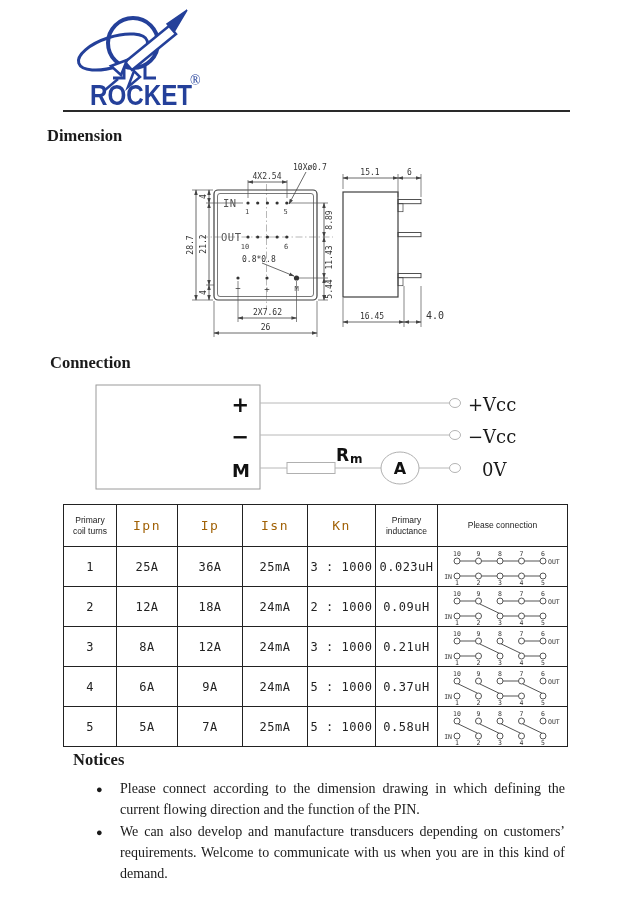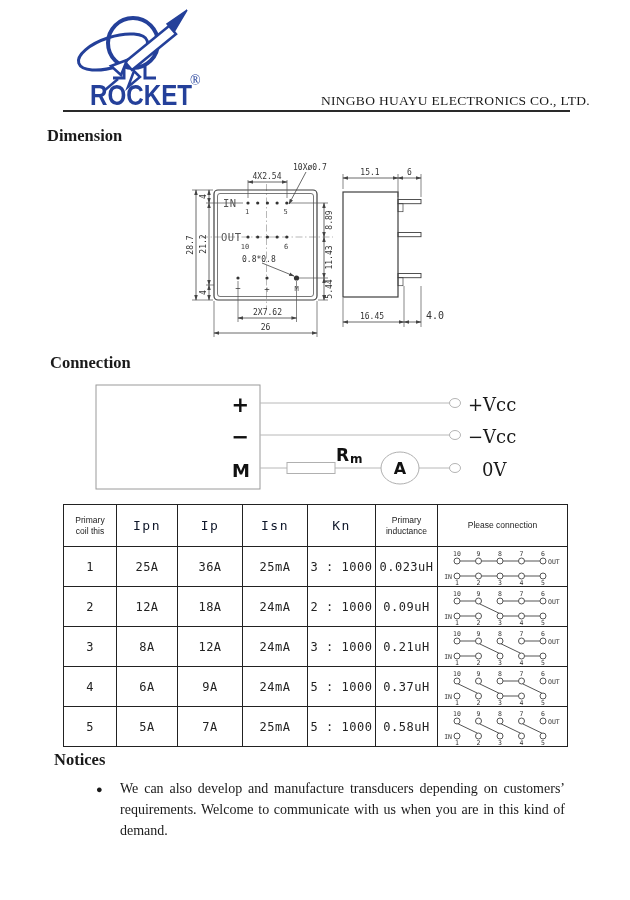--- a/index.html
+++ b/index.html
@@ -8,41 +8,41 @@
 
   
   .logo-svg { position:absolute; left:68px; top:3px; }
   .company { position:absolute; top:93px; right:60px; font-size:13.5px; letter-spacing:0.3px; }
   .header-rule { position:absolute; left:63px; top:110px; width:507px; height:2px; background:#2a2a2a; }
 
   h2.sec { position:absolute; margin:0; font-size:16.5px; font-weight:bold;
            font-family:"Liberation Serif", serif; }
   .h-dim  { left:47px; top:126px; }
   .h-conn { left:50px; top:353px; }
-  .h-not  { left:54px; top:750px; }
+  .h-not  { left:73px; top:750px; }
 
   
   .dim-svg  { position:absolute; left:183px; top:155px; }
   .conn-svg { position:absolute; left:88px;  top:378px; }
   .dt  { font:8px   "DejaVu Sans Mono", monospace; fill:#333; }
   .dt10{ font:10px  "DejaVu Sans Mono", monospace; fill:#333; }
   .dl  { font:10.5px "DejaVu Sans Mono", monospace; fill:#555; letter-spacing:0.5px; }
   .dp  { font:7px   "DejaVu Sans Mono", monospace; fill:#444; }
   .dpin{ font:9px   "DejaVu Sans Mono", monospace; fill:#333; }
   .cbold { font-family:"DejaVu Sans", sans-serif; font-weight:bold; fill:#111; }
   .cserif{ font-family:"DejaVu Serif", serif; fill:#1a1a1a; }
 
   
   table.spec { position:absolute; left:63px; top:504px; border-collapse:collapse;
                table-layout:fixed; width:504px; font-family:"DejaVu Sans Mono", monospace; }
   table.spec th, table.spec td { border:1.2px solid #222; text-align:center; vertical-align:middle; padding:0; }
   table.spec thead tr { height:42px; }
   table.spec tbody tr { height:40px; }
   th.small { font:8.5px "Liberation Sans", sans-serif; font-weight:normal; color:#222; line-height:1.25; }
-  th.mono  { font:13px "DejaVu Sans Mono", monospace; font-weight:normal; letter-spacing:1.5px; color:#0f172a; }
+  th.mono  { font:13px "DejaVu Sans Mono", monospace; font-weight:normal; letter-spacing:1.5px; color:#a16207; }
   td.val   { font-size:12px; letter-spacing:0.5px; color:#222; }
   td.conn-cell svg { display:block; margin:0 auto; }
   .mini line   { stroke:#555; stroke-width:1; }
   .mini circle { stroke:#555; stroke-width:1; fill:#fff; }
   .mini text   { font:6.5px "DejaVu Sans Mono", monospace; fill:#333; }
 
   
   .notices { position:absolute; left:63px; top:778px; width:507px; margin:0; padding:0; list-style:none; }
   .notices li { position:relative; padding-left:57px; padding-right:5px; text-align:justify;
                 font-size:14px; line-height:21px; margin-bottom:1px; }
@@ -64,21 +64,20 @@
       <path d="M119,7 L99,21 L106,29 Z" fill="#24409a" stroke-width="1.5"></path>
       <path d="M101,23 L57,59 L64,67 L108,31 Z" fill="#ffffff" stroke-width="2.5"></path>
       <path d="M59,57 L43,63 L53,72 Z" fill="#ffffff" stroke-width="2.5"></path>
       <path d="M66,68 L60,84 L72,74 Z" fill="#ffffff" stroke-width="2.5"></path>
       <line x1="50" y1="76" x2="37" y2="87" stroke-width="2.5"></line>
     </g>
     <text x="22" y="102" font-family="Liberation Sans, sans-serif" font-weight="bold" font-size="30" fill="#24409a" textLength="102" lengthAdjust="spacingAndGlyphs">ROCKET</text>
     <text x="122" y="82" font-size="14" fill="#24409a">®</text>
   </svg>
 
-  <div class="company">NINGBO HUAYU ELECTRONICS CO., LTD.</div>
   <div class="header-rule"></div>
 
   <h2 class="sec h-dim">Dimension</h2>
 
   <svg class="dim-svg" width="262" height="192" viewBox="183 155 262 192">
     <defs>
       <marker id="arr" viewBox="0 0 10 10" refX="9" refY="5" markerWidth="7" markerHeight="7" orient="auto-start-reverse">
         <path d="M0,1.8 L10,5 L0,8.2 Z" fill="#444"></path>
       </marker>
     </defs>
@@ -222,21 +221,21 @@
       <col style="width:53px">
         <col style="width:61px">
         <col style="width:65px">
         <col style="width:65px">
       <col style="width:68px">
         <col style="width:62px">
         <col style="width:130px">
     </colgroup>
     <thead>
       <tr>
-        <th class="small"><span>Primary</span><br><span>coil this</span></th>
+        <th class="small"><span>Primary</span><br><span>coil turns</span></th>
         <th class="mono">Ipn</th>
         <th class="mono">Ip</th>
         <th class="mono">Isn</th>
         <th class="mono">Kn</th>
         <th class="small"><span>Primary</span><br><span>inductance</span></th>
         <th class="small">Please connection</th>
       </tr>
     </thead>
     <tbody>
         <tr>
@@ -437,16 +436,17 @@
               <text x="109" y="15.5">OUT</text>
               <text x="13" y="30.5" text-anchor="end">IN</text>
             </svg>
           </td>
         </tr>
       </tbody>
   </table>
 
   <h2 class="sec h-not">Notices</h2>
   <ul class="notices">
+    <li>Please connect according to the dimension drawing in which defining the current flowing direction and the function of the PIN.</li>
     <li>We can also develop and manufacture transducers depending on customers’ requirements. Welcome to communicate with us when you are in this kind of demand.</li>
   </ul>
 
 </div>
 
 </body></html>

